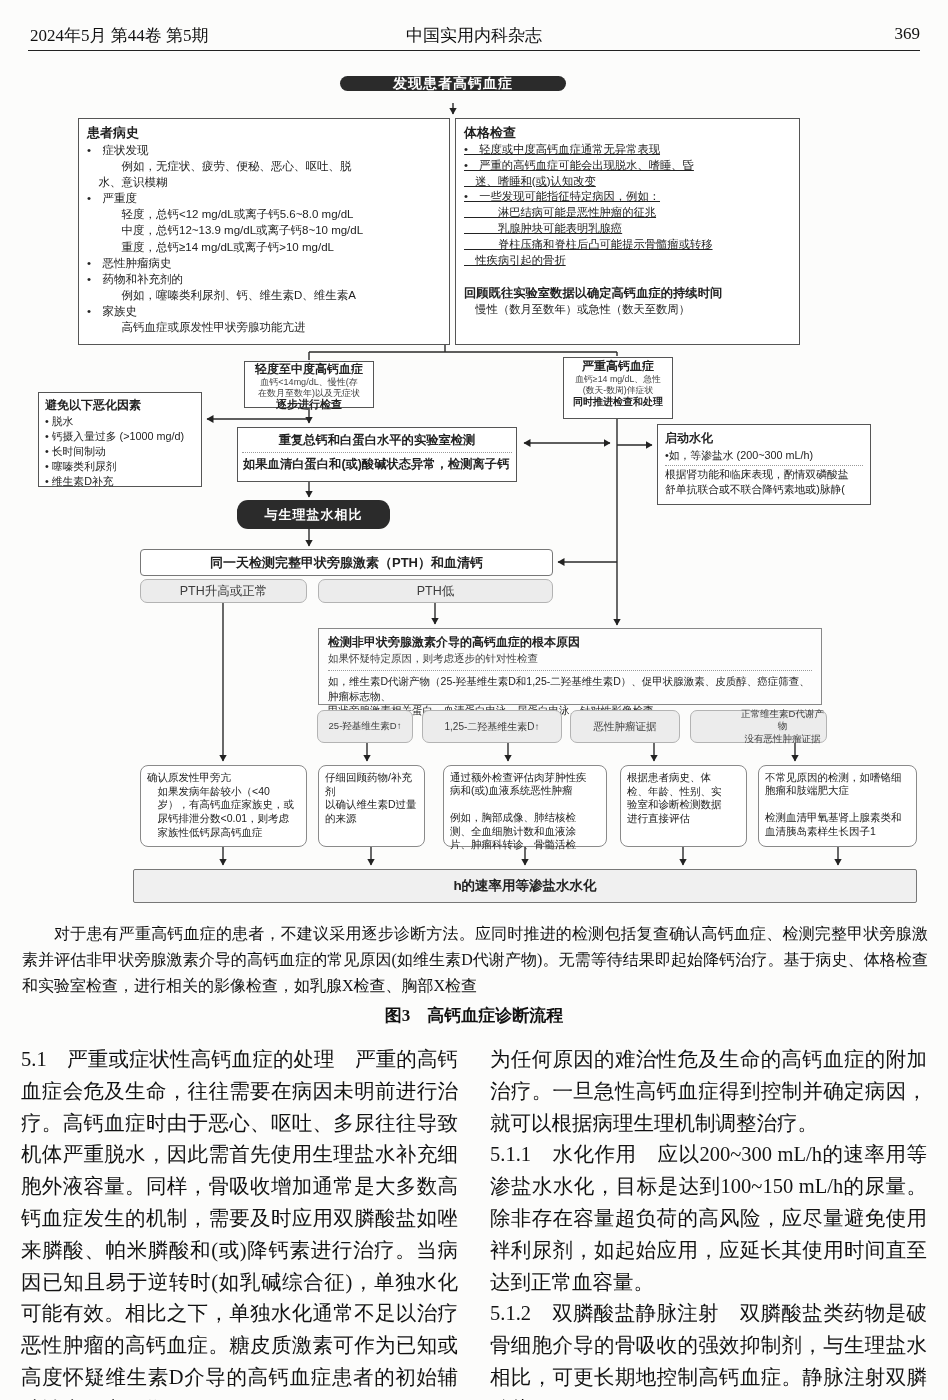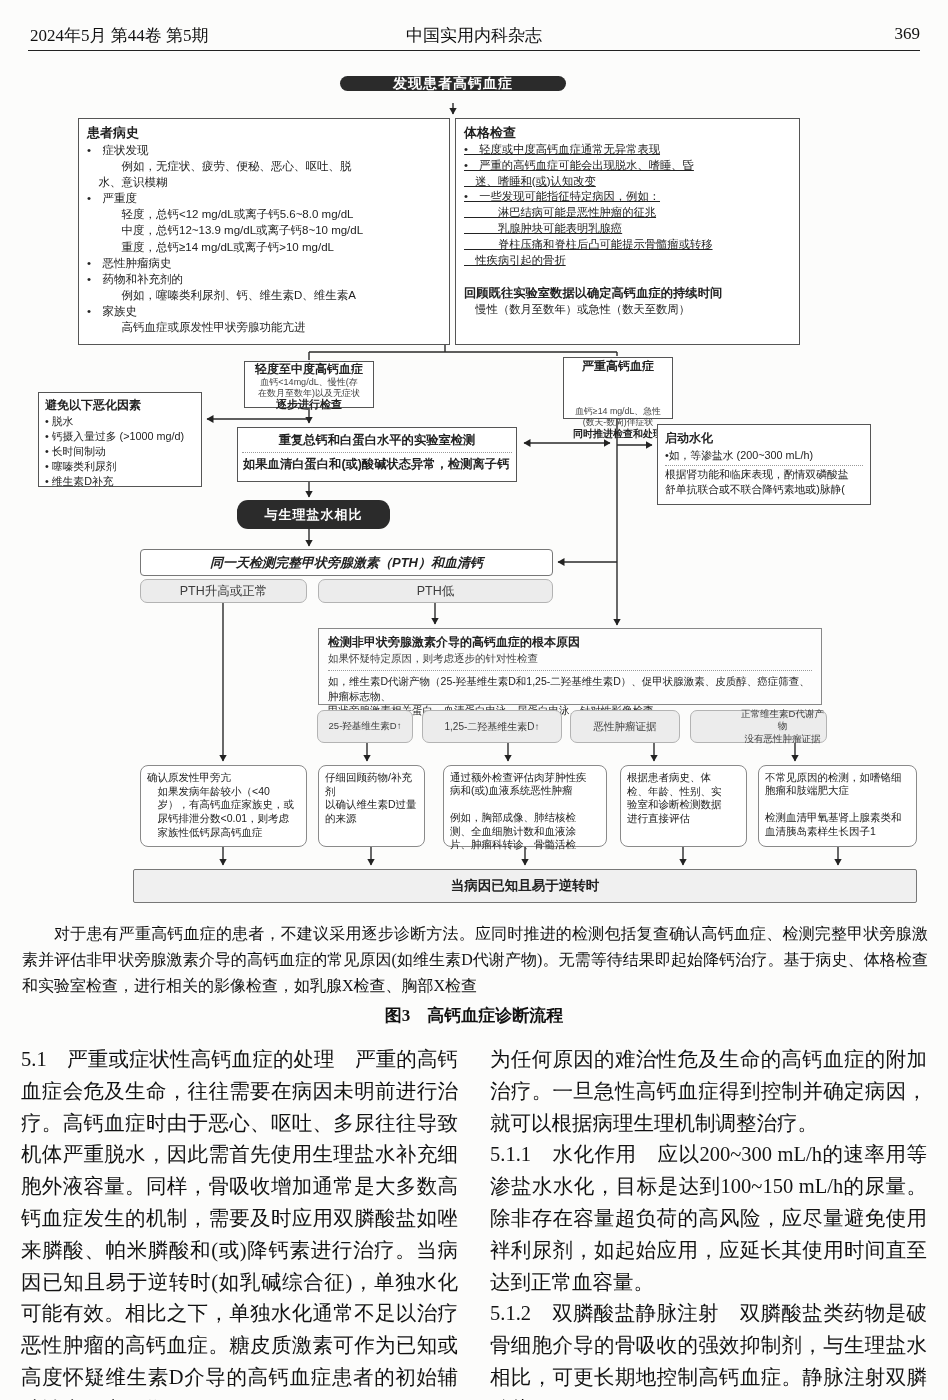--- a/index.html
+++ b/index.html
@@ -111,21 +111,21 @@
 
   <div class="bx ctr" style="left:244px;top:361px;width:130px;height:47px;padding:1px;">
     <div class="bt" style="font-size:12px;line-height:1.15;">轻度至中度高钙血症</div>
     <div class="pw" style="font-size:9px;line-height:1.2;color:#444;">血钙&lt;14mg/dL、慢性(存
 在数月至数年)以及无症状</div>
     <div class="bt" style="font-size:11px;line-height:1.1;">逐步进行检查</div>
   </div>
 
   <div class="bx ctr" style="left:563px;top:357px;width:110px;height:62px;padding:2px 1px;">
     <div class="bt" style="font-size:12px;line-height:1.15;">严重高钙血症</div>
-    <div class="pw" style="font-size:8.8px;line-height:1.25;color:#444;margin-top:32px;">血钙≥14 mg/dL、急性
+    <div class="pw" style="font-size:8.8px;line-height:1.25;color:#444;">血钙≥14 mg/dL、急性
 (数天-数周)伴症状</div>
     <div class="bt" style="font-size:10px;line-height:1.2;">同时推进检查和处理</div>
   </div>
 
   <div class="bx" style="left:38px;top:392px;width:164px;height:95px;padding:4px 6px;">
     <div class="bt" style="font-size:12px;">避免以下恶化因素</div>
     <div class="pw" style="font-size:10.8px;line-height:1.38;">• 脱水
 • 钙摄入量过多 (&gt;1000 mg/d)
 • 长时间制动
 • 噻嗪类利尿剂
@@ -141,21 +141,21 @@
   <div class="bx" style="left:657px;top:424px;width:214px;height:81px;padding:5px 7px;">
     <div class="bt" style="font-size:12px;">启动水化</div>
     <div style="font-size:10.8px;border-bottom:1.5px dotted #9a9a9a;padding:2px 0;">•如，等渗盐水 (200~300 mL/h)</div>
     <div class="pw" style="font-size:10.8px;line-height:1.35;padding-top:1px;">根据肾功能和临床表现，酌情双磷酸盐
 舒单抗联合或不联合降钙素地或)脉静(</div>
   </div>
 
   <div class="bx dark" style="left:237px;top:500px;width:153px;height:29px;font-size:13px;border-radius:11px;">与生理盐水相比</div>
 
   <div class="bx ctr" style="left:140px;top:549px;width:413px;height:27px;border-radius:4px;border-color:#777;
-       display:flex;align-items:center;justify-content:center;font-weight:bold;font-size:13px;font-style:italic;">同一天检测完整甲状旁腺激素（PTH）和血清钙</div>
+       display:flex;align-items:center;justify-content:center;font-weight:bold;font-size:13px;">同一天检测完整甲状旁腺激素（PTH）和血清钙</div>
 
   <div class="bx gray" style="left:140px;top:579px;width:167px;height:24px;font-size:12.5px;">PTH升高或正常</div>
   <div class="bx gray" style="left:318px;top:579px;width:235px;height:24px;font-size:12.5px;">PTH低</div>
 
   <div class="bx" style="left:318px;top:628px;width:504px;height:77px;padding:5px 9px;border-color:#888;background:#fdfdfd;">
     <div class="bt" style="font-size:12px;">检测非甲状旁腺激素介导的高钙血症的根本原因</div>
     <div style="font-size:10.5px;color:#444;border-bottom:1.5px dotted #9a9a9a;padding:1px 0 4px;">如果怀疑特定原因，则考虑逐步的针对性检查</div>
     <div class="pw" style="font-size:10.5px;line-height:1.4;padding-top:3px;">如，维生素D代谢产物（25-羟基维生素D和1,25-二羟基维生素D）、促甲状腺激素、皮质醇、癌症筛查、肿瘤标志物、
 甲状旁腺激素相关蛋白、血清蛋白电泳、尿蛋白电泳、针对性影像检查</div>
   </div>
@@ -183,21 +183,21 @@
   <div class="bx wk" style="left:620px;top:765px;width:127px;height:82px;">根据患者病史、体
 检、年龄、性别、实
 验室和诊断检测数据
 进行直接评估</div>
   <div class="bx wk" style="left:758px;top:765px;width:159px;height:82px;line-height:1.28;">不常见原因的检测，如嗜铬细
 胞瘤和肢端肥大症
 
 检测血清甲氧基肾上腺素类和
 血清胰岛素样生长因子1</div>
 
-  <div class="bx flag" style="left:133px;top:869px;width:784px;height:34px;font-size:13.5px;">当病因已知且易于逆转时</div>
+  <div class="bx flag" style="left:133px;top:869px;width:784px;height:34px;font-size:13.5px;">h的速率用等渗盐水水化</div>
 
   <div class="note">对于患有严重高钙血症的患者，不建议采用逐步诊断方法。应同时推进的检测包括复查确认高钙血症、检测完整甲状旁腺激素并评估非甲状旁腺激素介导的高钙血症的常见原因(如维生素D代谢产物)。无需等待结果即起始降钙治疗。基于病史、体格检查和实验室检查，进行相关的影像检查，如乳腺X检查、胸部X检查</div>
   <div class="figcap">图3　高钙血症诊断流程</div>
 
   <div class="col colL">5.1　严重或症状性高钙血症的处理　严重的高钙血症会危及生命，往往需要在病因未明前进行治疗。高钙血症时由于恶心、呕吐、多尿往往导致机体严重脱水，因此需首先使用生理盐水补充细胞外液容量。同样，骨吸收增加通常是大多数高钙血症发生的机制，需要及时应用双膦酸盐如唑来膦酸、帕米膦酸和(或)降钙素进行治疗。当病因已知且易于逆转时(如乳碱综合征)，单独水化可能有效。相比之下，单独水化通常不足以治疗恶性肿瘤的高钙血症。糖皮质激素可作为已知或高度怀疑维生素D介导的高钙血症患者的初始辅助治疗，也可作</div>
   <div class="col colR">为任何原因的难治性危及生命的高钙血症的附加治疗。一旦急性高钙血症得到控制并确定病因，就可以根据病理生理机制调整治疗。
 5.1.1　水化作用　应以200~300 mL/h的速率用等渗盐水水化，目标是达到100~150 mL/h的尿量。除非存在容量超负荷的高风险，应尽量避免使用袢利尿剂，如起始应用，应延长其使用时间直至达到正常血容量。
 5.1.2　双膦酸盐静脉注射　双膦酸盐类药物是破骨细胞介导的骨吸收的强效抑制剂，与生理盐水相比，可更长期地控制高钙血症。静脉注射双膦酸盐</div>
 
 </div>

